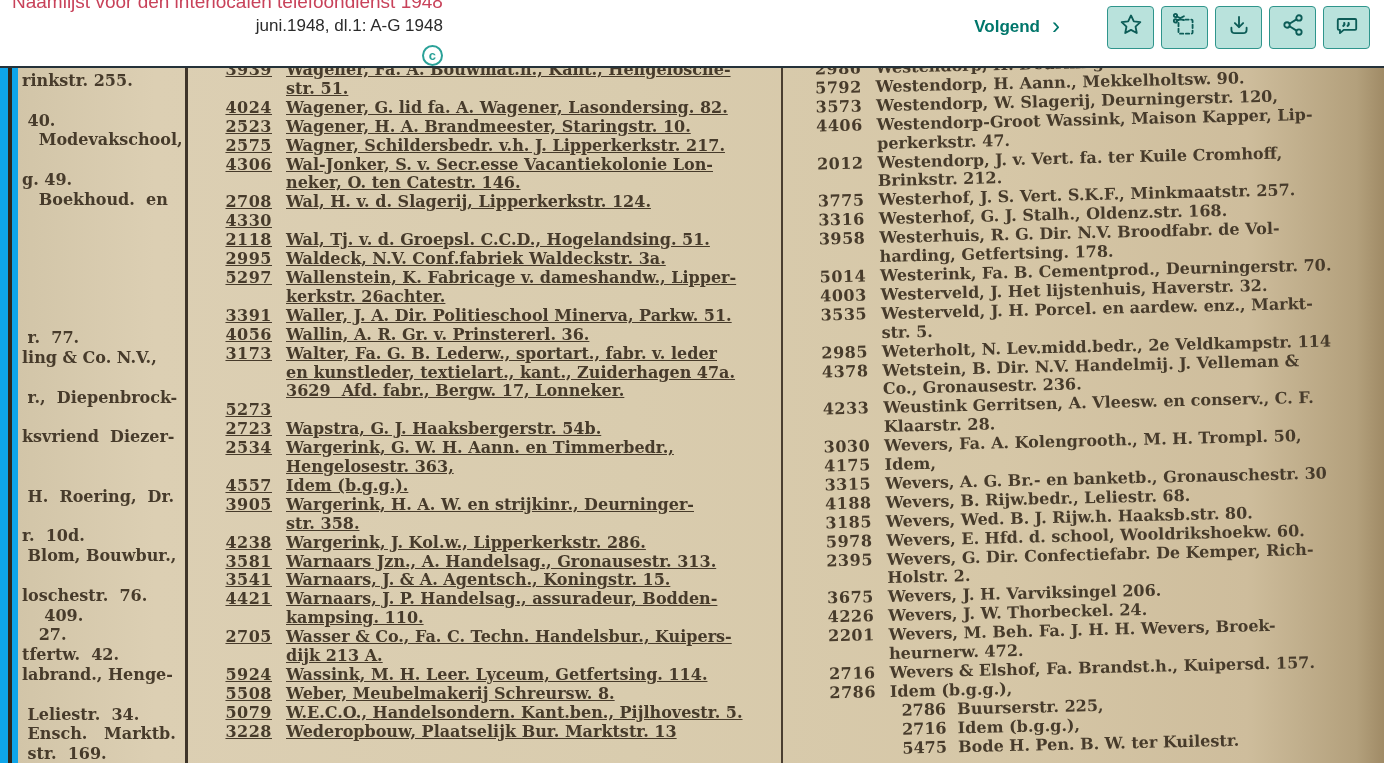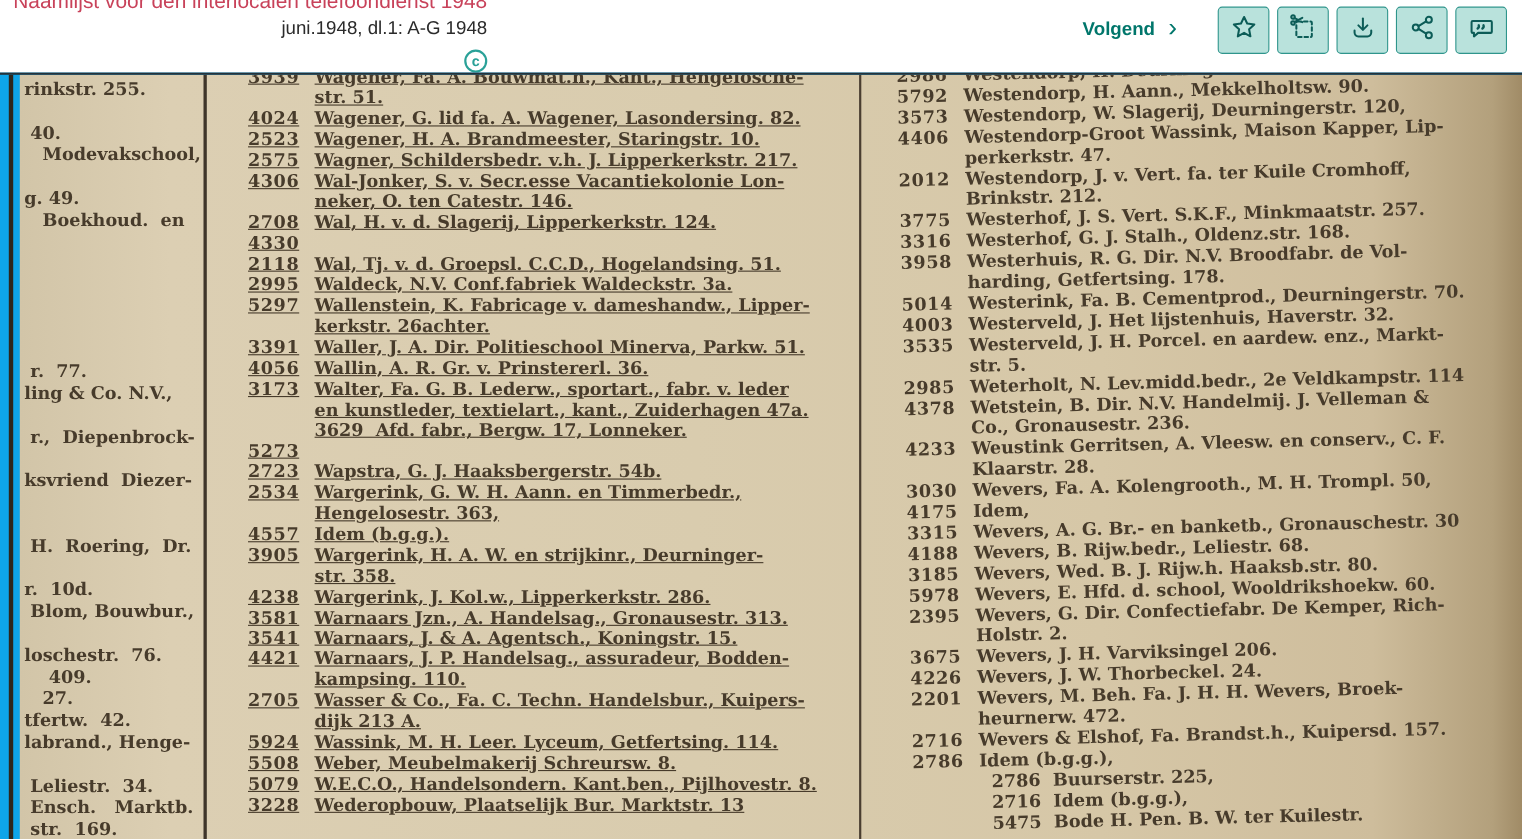--- a/index.html
+++ b/index.html
@@ -10,21 +10,21 @@
   .header { height:66px; background:#ffffff; display:flex; justify-content:space-between;
             align-items:center; padding:0 14px 12px 12px; }
   .header-left { display:flex; flex-direction:column; gap:3px; padding-top:2px; }
   .doc-title { color:#c8425a; font-size:19px; }
   .doc-subtitle { color:#2b2b2b; font-size:17px; display:flex; align-items:flex-end; gap:9px;flex-direction:column; }
   .copyright-badge { width:21px; height:21px; border:2px solid #2aa198; border-radius:50%;
             color:#2aa198; font-size:13px; font-weight:bold; display:flex;
             align-items:center; justify-content:center; }
   .header-right { display:flex; align-items:center; }
   .next-link { color:#00766b; font-size:17px; font-weight:bold; display:flex;
-            align-items:center; gap:12px; margin-right:30px; cursor:pointer; }
+            align-items:center; gap:12px; margin-right:40px; cursor:pointer; }
   .next-chevron { font-size:24px; font-weight:normal; line-height:1; margin-top:-2px; }
   .tool-btn { width:47px; height:43px; background:#b9e2dc; border:1px solid #2f958c;
             border-radius:4px; display:flex; align-items:center; justify-content:center;
             margin-left:7px; cursor:pointer; }
   .tool-btn svg { stroke:#0c5c57; fill:none; stroke-width:1.7; stroke-linecap:round;
             stroke-linejoin:round; }
 
   
   .viewer { position:relative; height:716px; background:#0ea5e9;
             border-top:2px solid #25323a; overflow:hidden; }
@@ -262,21 +262,21 @@
       <div class="entry">
         <span class="num">5924</span>
         <span class="txt">Wassink, M. H. Leer. Lyceum, Getfertsing. 114.</span>
       </div>
       <div class="entry">
         <span class="num">5508</span>
         <span class="txt">Weber, Meubelmakerij Schreursw. 8.</span>
       </div>
       <div class="entry">
         <span class="num">5079</span>
-        <span class="txt">W.E.C.O., Handelsondern. Kant.ben., Pijlhovestr. 8.</span>
+        <span class="txt">W.E.C.O., Handelsondern. Kant.ben., Pijlhovestr. 5.</span>
       </div>
       <div class="entry">
         <span class="num">3228</span>
         <span class="txt">Wederopbouw, Plaatselijk Bur. Marktstr. 13</span>
       </div>
     </div>
   <div class="right-col doc-text">
       <div class="entry">
         <span class="num">2986</span>
         <span class="txt">Westendorp, H. Deurningerstr. 114.</span>

